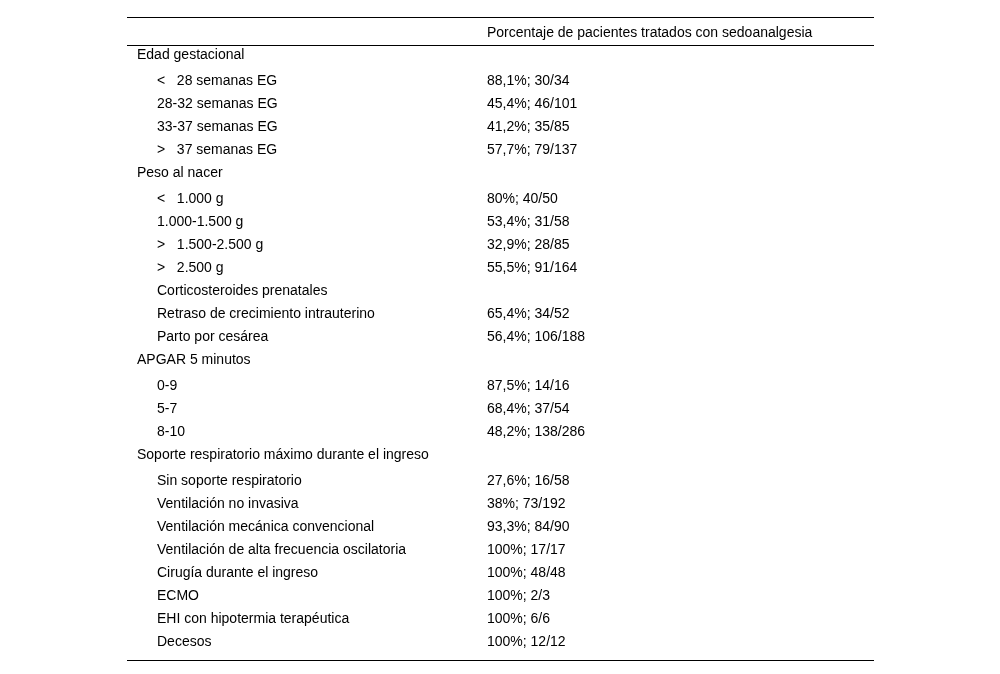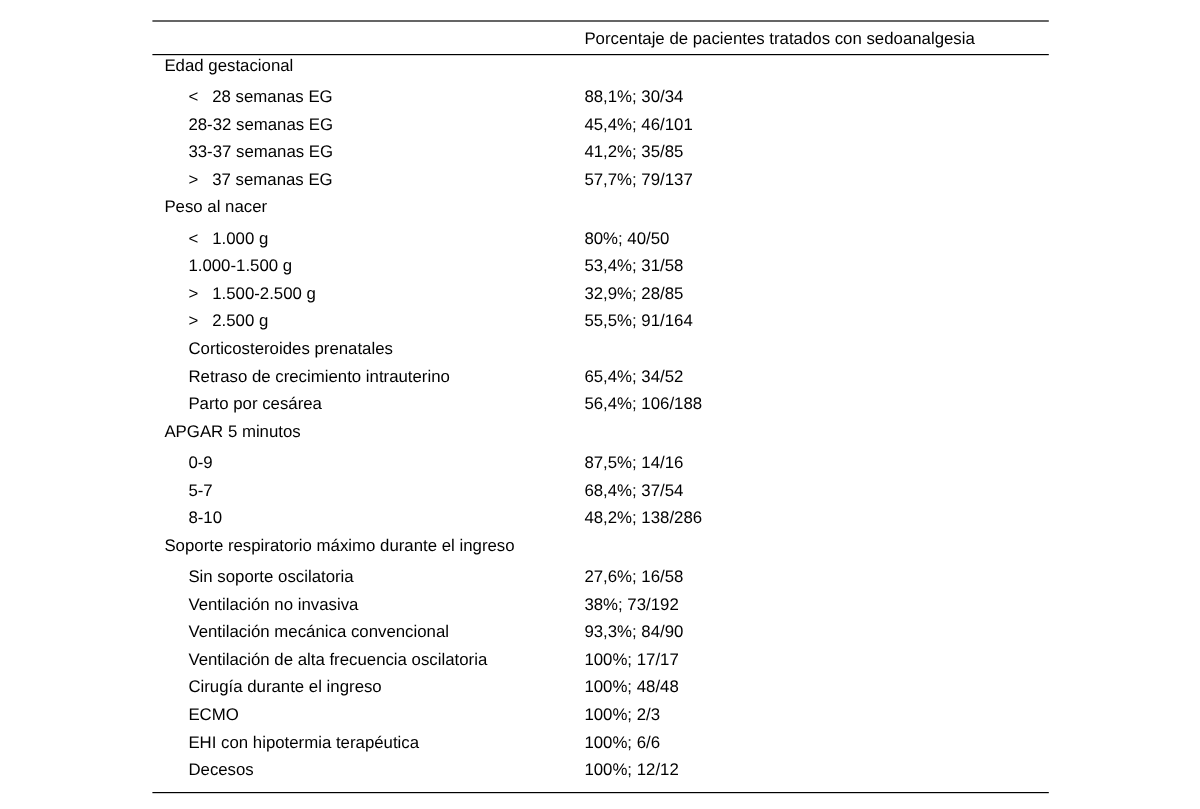--- a/index.html
+++ b/index.html
@@ -126,21 +126,21 @@
     <div class="row">
       <div class="cell label indent">8-10</div>
       <div class="cell value">48,2%; 138/286</div>
     </div>
 
     <div class="row section">
       <div class="cell label">Soporte respiratorio máximo durante el ingreso</div>
       <div class="cell value"></div>
     </div>
     <div class="row">
-      <div class="cell label indent">Sin soporte oscilatoria</div>
+      <div class="cell label indent">Sin soporte respiratorio</div>
       <div class="cell value">27,6%; 16/58</div>
     </div>
     <div class="row">
       <div class="cell label indent">Ventilación no invasiva</div>
       <div class="cell value">38%; 73/192</div>
     </div>
     <div class="row">
       <div class="cell label indent">Ventilación mecánica convencional</div>
       <div class="cell value">93,3%; 84/90</div>
     </div>

